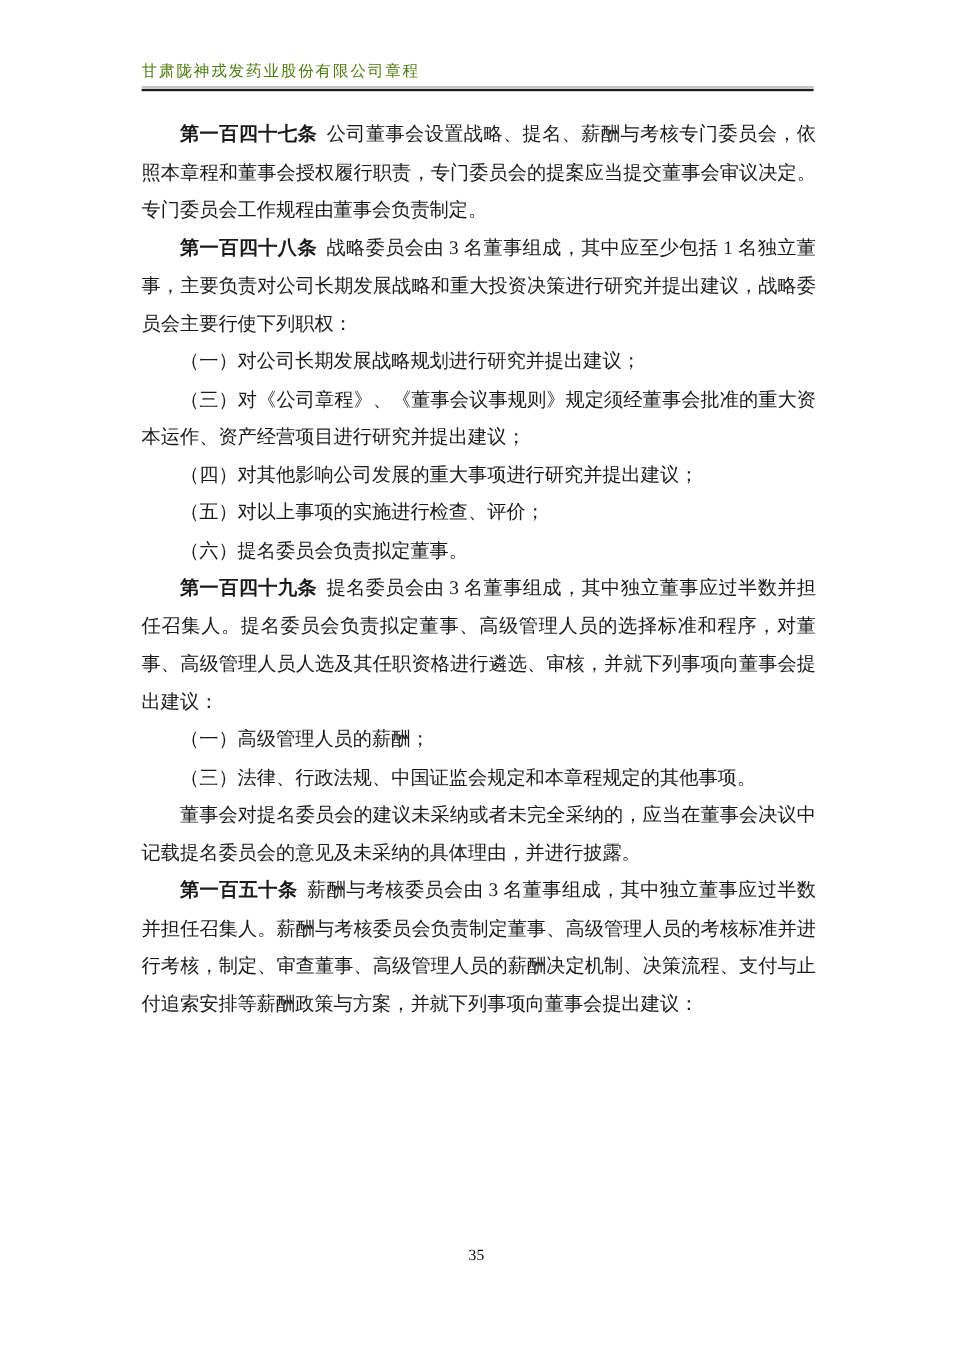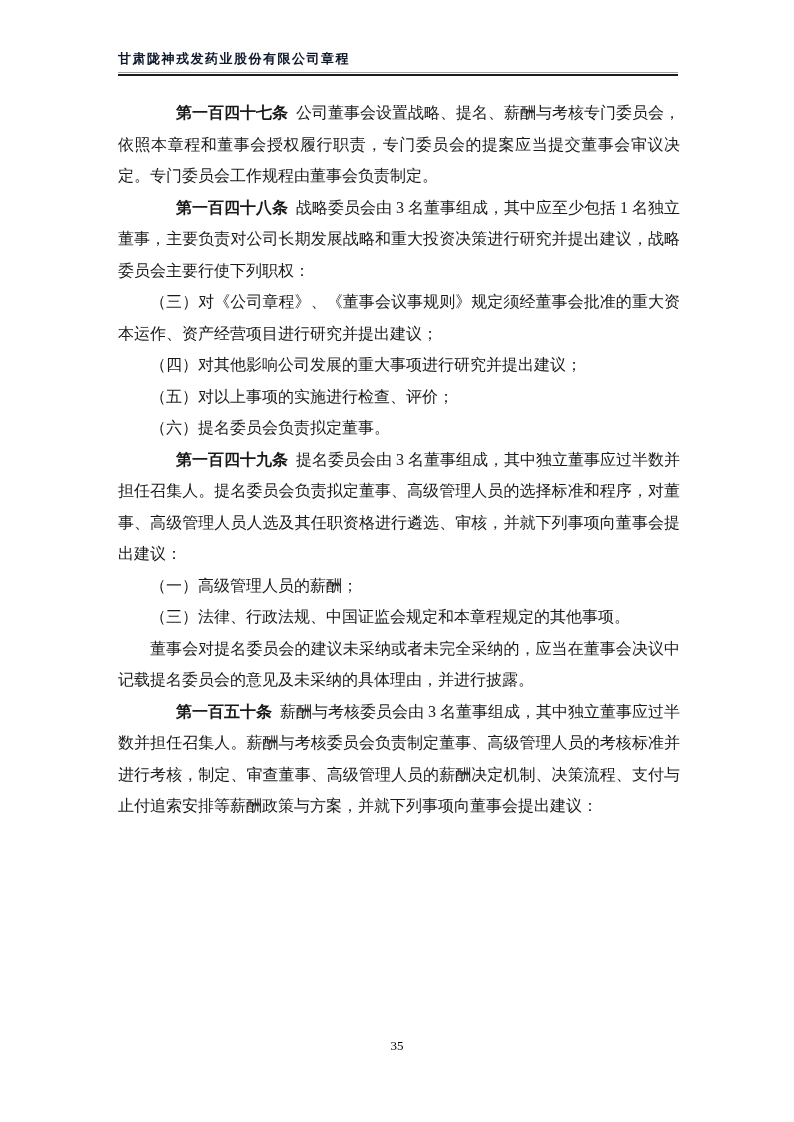--- a/index.html
+++ b/index.html
@@ -18,23 +18,22 @@
   }
   .header {
     position: absolute;
     left: 118px;
     width: 560px;
     top: 50px;
   }
   .header-title {
     font-size: 13px;
     letter-spacing: 1.5px;
-    color: #0f172a;
+    color: #4d7c0f;
     padding-bottom: 4px;
-    font-weight: bold;
   }
   .rule-thin {
     height: 1px;
     background: #a0a0a0;
   }
   .rule-thick {
     height: 2px;
     background: #1c1c1c;
     margin-top: 1px;
   }
@@ -47,21 +46,20 @@
     line-height: 31.5px;
     text-align: justify;
   }
   .doc-body p {
     margin: 0;
     text-indent: 2em;
   }
   .term {
     font-weight: bold;
     margin-right: 0.5em;
-    margin-left: 26px;
   }
   .footer {
     position: absolute;
     left: 0;
     right: 0;
     top: 1038px;
     text-align: center;
     font-size: 13px;
     color: #000000;
   }
@@ -76,20 +74,21 @@
     <div class="rule-thin"></div>
     <div class="rule-thick"></div>
   </div>
 
   <div class="doc-body">
 
     <p><b class="term">第一百四十七条</b><span>公司董事会设置战略、提名、薪酬与考核专门委员会，依照本章程和董事会授权履行职责，专门委员会的提案应当提交董事会审议决定。专门委员会工作规程由董事会负责制定。</span></p>
 
     <p><b class="term">第一百四十八条</b><span>战略委员会由 3 名董事组成，其中应至少包括 1 名独立董事，主要负责对公司长期发展战略和重大投资决策进行研究并提出建议，战略委员会主要行使下列职权：</span></p>
 
+    <p>（一）对公司长期发展战略规划进行研究并提出建议；</p>
     <p>（三）对《公司章程》、《董事会议事规则》规定须经董事会批准的重大资本运作、资产经营项目进行研究并提出建议；</p>
     <p>（四）对其他影响公司发展的重大事项进行研究并提出建议；</p>
     <p>（五）对以上事项的实施进行检查、评价；</p>
     <p>（六）提名委员会负责拟定董事。</p>
 
     <p><b class="term">第一百四十九条</b><span>提名委员会由 3 名董事组成，其中独立董事应过半数并担任召集人。提名委员会负责拟定董事、高级管理人员的选择标准和程序，对董事、高级管理人员人选及其任职资格进行遴选、审核，并就下列事项向董事会提出建议：</span></p>
 
     <p>（一）高级管理人员的薪酬；</p>
     <p>（三）法律、行政法规、中国证监会规定和本章程规定的其他事项。</p>
 

